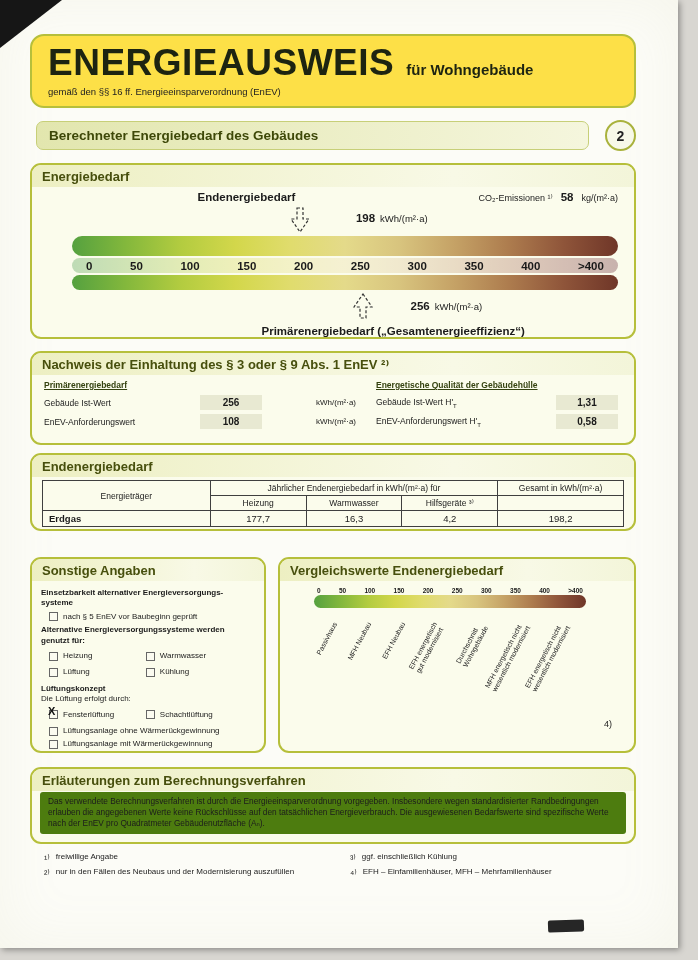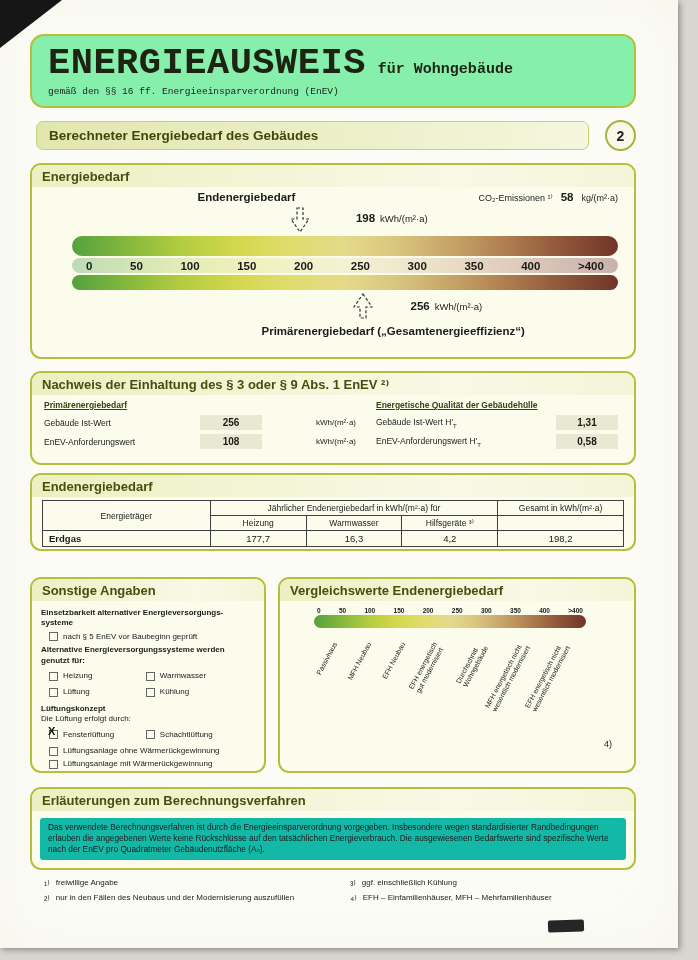--- a/index.html
+++ b/index.html
@@ -28,42 +28,42 @@
     border:2.5px solid #b6bf3b;border-radius:11px;background:#fbfcec;
     overflow:hidden;box-sizing:border-box;
   }
   .box-title{
     background:linear-gradient(90deg,#edefc2,#f8f9e6 70%,#f3f5d9);
     color:#474f0d;font-weight:700;font-size:13px;padding:4px 10px 3px;
   }
 
   
   .title-box{
-    border:2.5px solid #b6bf3b;border-radius:14px;background:#86efac;
-    padding:6px 16px 9px;box-sizing:border-box;font-family:Liberation Mono, monospace;
+    border:2.5px solid #b6bf3b;border-radius:14px;background:#fde047;
+    padding:6px 16px 9px;box-sizing:border-box;
   }
   .title-row{display:flex;align-items:baseline;gap:12px;}
   .main-title{font-size:37px;font-weight:800;letter-spacing:.5px;color:#1d2411;}
   .title-suffix{font-size:15px;font-weight:700;color:#1d2411;}
   .subtitle{font-size:9.5px;margin-top:2px;color:#222;}
 
   .band-row{display:flex;align-items:center;gap:16px;margin-top:12px;padding-left:6px;}
   .band{
     flex:1;background:linear-gradient(90deg,#e2e6ae,#f5f6dd);
     border:1.5px solid #c7cf78;border-radius:7px;color:#3e4808;
     font-weight:700;font-size:13.5px;padding:6px 12px;
   }
   .page-circle{
     width:27px;height:27px;border-radius:50%;border:2.5px solid #a9b23c;
     background:#f7f8e8;display:flex;align-items:center;justify-content:center;
     font-weight:700;font-size:14px;color:#222;flex:none;
   }
 
   
-  .energiebedarf{margin-top:12px;height:196px;}
+  .energiebedarf{margin-top:12px;height:176px;}
   .eb-row1{display:flex;align-items:baseline;margin:4px 16px 0 40px;}
   .eb-endlabel{margin-left:23%;font-weight:700;font-size:11.5px;}
   .eb-co2{margin-left:auto;display:flex;align-items:baseline;gap:8px;font-size:9px;}
   .eb-co2-val{font-weight:700;font-size:11.5px;}
   .eb-mid{position:relative;margin:0 16px 0 40px;}
   .eb-arrow-row{position:relative;height:33px;}
   .arrow-wrap{position:absolute;width:20px;height:28px;}
   .eb-valtext{position:absolute;font-size:9.5px;}
   .eb-valtext b{font-size:11.5px;margin-right:5px;}
   .scale-bar{height:20px;border-radius:10px;
@@ -116,21 +116,21 @@
   .vg-bar{height:13px;border-radius:7px;margin-left:34px;width:272px;
     background:linear-gradient(90deg,#55a13f 0%,#84b83c 10%,#b3cc40 20%,#d3d74b 30%,#e0dc6d 40%,#e4da8a 50%,#d8c47e 60%,#c5a266 70%,#ad7c4e 80%,#8f553a 90%,#6f3628 100%);}
   .vg-label{
     position:absolute;top:62px;white-space:pre;font-size:7px;line-height:1.15;color:#222;
     transform:rotate(-62deg) translateX(-100%);transform-origin:0 0;
   }
   .vg-footnote{position:absolute;right:22px;bottom:22px;font-size:9px;}
 
   
   .erlaeuterungen{margin-top:14px;}
-  .erl-text{background:#14b8a6;margin:7px 8px 8px;padding:4px 8px;font-size:8.3px;line-height:1.35;color:#1c1c1c;border-radius:3px;}
+  .erl-text{background:#4d7c0f;margin:1px 8px 8px;padding:4px 8px;font-size:8.3px;line-height:1.35;color:#1c1c1c;border-radius:3px;}
 
   
   .footnotes{display:flex;gap:26px;margin:7px 6px 0 14px;font-size:8px;line-height:1.5;}
   .fn-col{flex:1;}
   .fn-line{display:flex;gap:6px;}
   .fn-mark{flex:none;font-size:10px;}
 </style>
 </head>
 <body>
 

